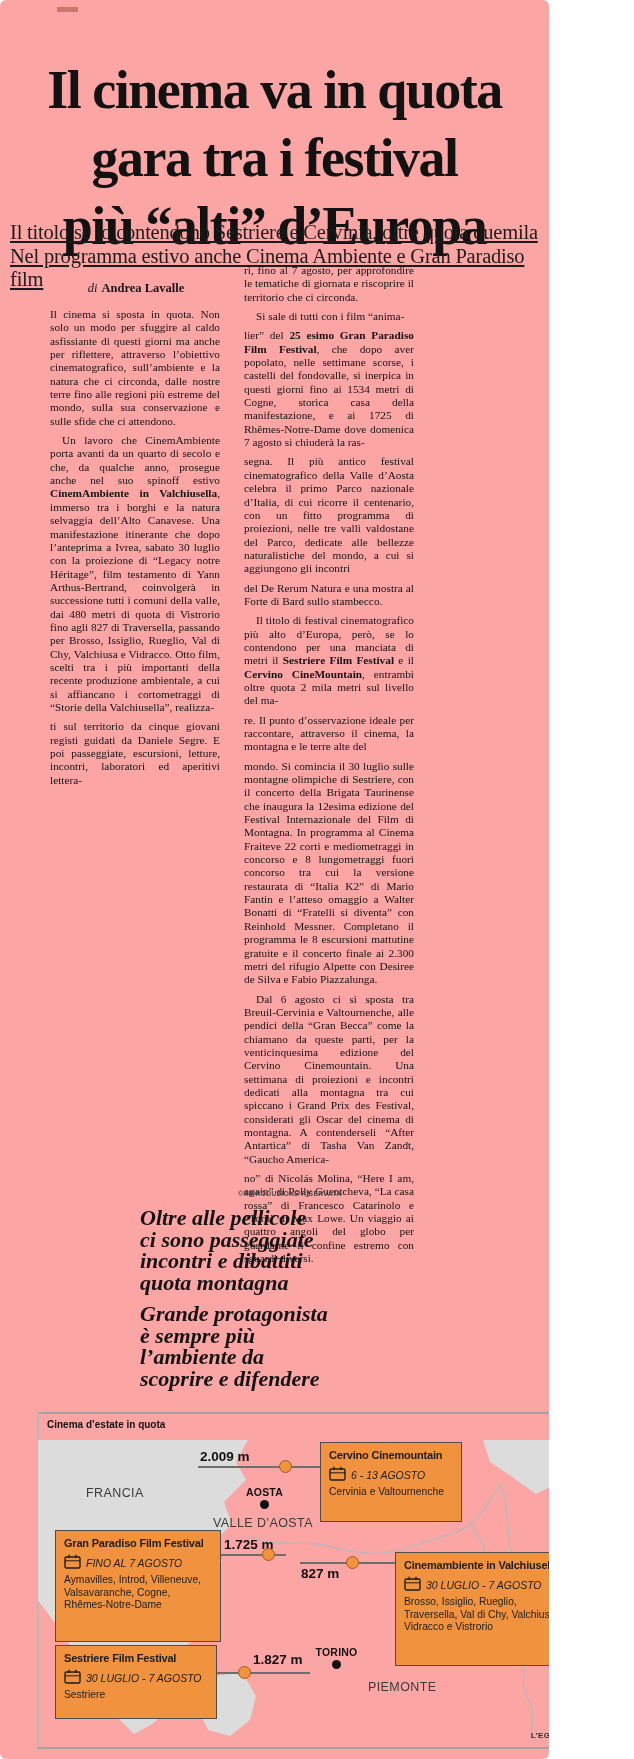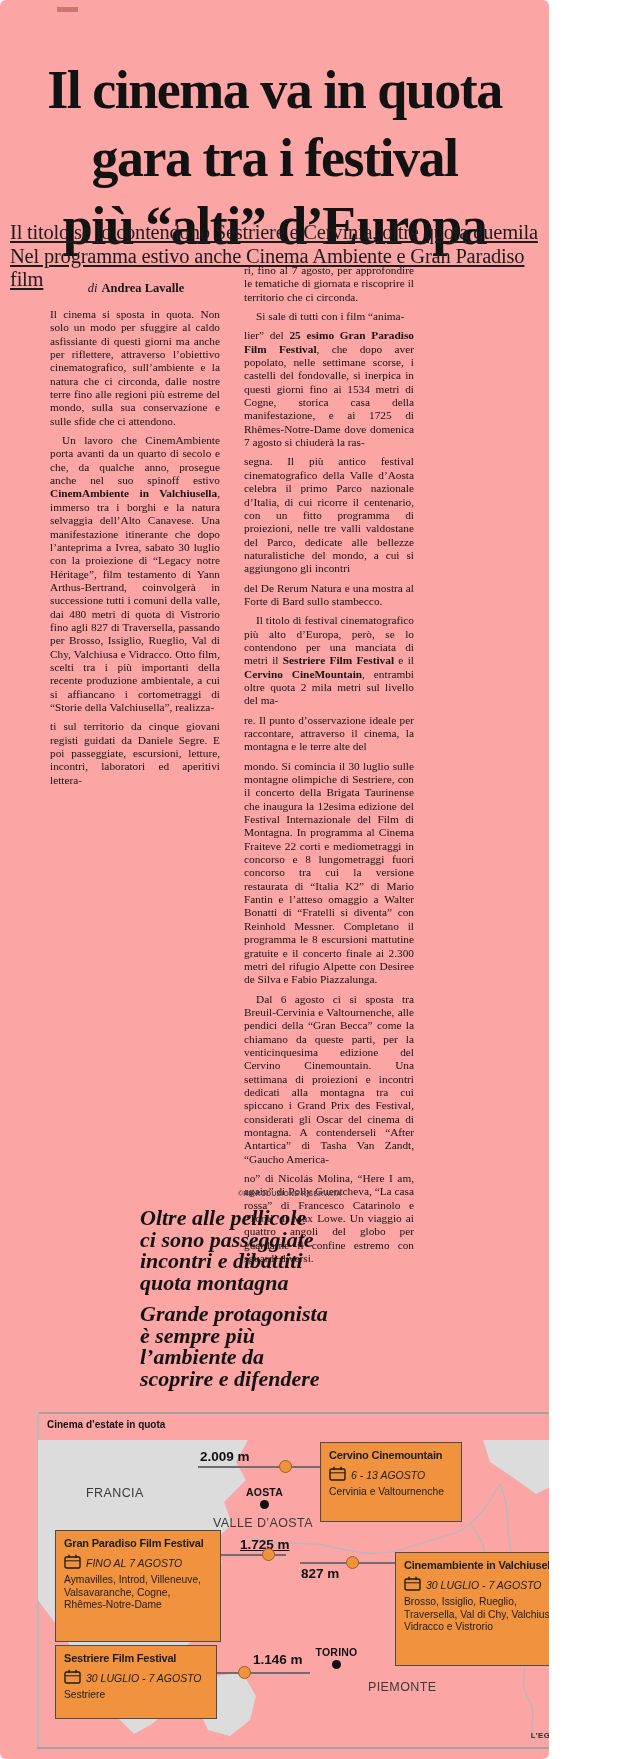--- a/index.html
+++ b/index.html
@@ -143,21 +143,21 @@
               <line x1="5" y1="0.8" x2="5" y2="4" stroke="#1d1d1b" stroke-width="1.4"></line>
               <line x1="12" y1="0.8" x2="12" y2="4" stroke="#1d1d1b" stroke-width="1.4"></line>
             </svg>
           </span>
         <span>6 - 13 AGOSTO</span>
       </div>
       <div class="fb-places">Cervinia e Valtournenche</div>
     </div>
 
     <div class="conn" style="left:183px;top:114px;width:65px;"></div>
-    <div class="alt" style="left:202px;top:97px;text-decoration:underline;">1.725 m</div>
+    <div class="alt" style="left:186px;top:97px;">1.725 m</div>
     <div class="adot" style="left:224px;top:108px;"></div>
     <div class="fest-box" style="left:17px;top:90px;width:166px;height:112px;">
       <div class="fb-title">Gran Paradiso Film Festival</div>
       <div class="fb-dates">
         <span class="cal">
             <svg width="17" height="15" viewBox="0 0 17 15">
               <rect x="1" y="3" width="15" height="11" rx="1.5" fill="none" stroke="#1d1d1b" stroke-width="1.4"></rect>
               <line x1="1" y1="6.8" x2="16" y2="6.8" stroke="#1d1d1b" stroke-width="1"></line>
               <line x1="5" y1="0.8" x2="5" y2="4" stroke="#1d1d1b" stroke-width="1.4"></line>
               <line x1="12" y1="0.8" x2="12" y2="4" stroke="#1d1d1b" stroke-width="1.4"></line>
@@ -181,21 +181,21 @@
               <line x1="5" y1="0.8" x2="5" y2="4" stroke="#1d1d1b" stroke-width="1.4"></line>
               <line x1="12" y1="0.8" x2="12" y2="4" stroke="#1d1d1b" stroke-width="1.4"></line>
             </svg>
           </span>
         <span>30 LUGLIO - 7 AGOSTO</span>
       </div>
       <div class="fb-places">Brosso, Issiglio, Rueglio, Traversella, Val di Chy, Valchiusa, Vidracco e Vistrorio</div>
     </div>
 
     <div class="conn" style="left:179px;top:232px;width:93px;"></div>
-    <div class="alt" style="left:215px;top:212px;">1.146 m</div>
+    <div class="alt" style="left:215px;top:212px;">1.827 m</div>
     <div class="adot" style="left:200px;top:226px;"></div>
     <div class="fest-box" style="left:17px;top:205px;width:162px;height:74px;">
       <div class="fb-title">Sestriere Film Festival</div>
       <div class="fb-dates">
         <span class="cal">
             <svg width="17" height="15" viewBox="0 0 17 15">
               <rect x="1" y="3" width="15" height="11" rx="1.5" fill="none" stroke="#1d1d1b" stroke-width="1.4"></rect>
               <line x1="1" y1="6.8" x2="16" y2="6.8" stroke="#1d1d1b" stroke-width="1"></line>
               <line x1="5" y1="0.8" x2="5" y2="4" stroke="#1d1d1b" stroke-width="1.4"></line>
               <line x1="12" y1="0.8" x2="12" y2="4" stroke="#1d1d1b" stroke-width="1.4"></line>

